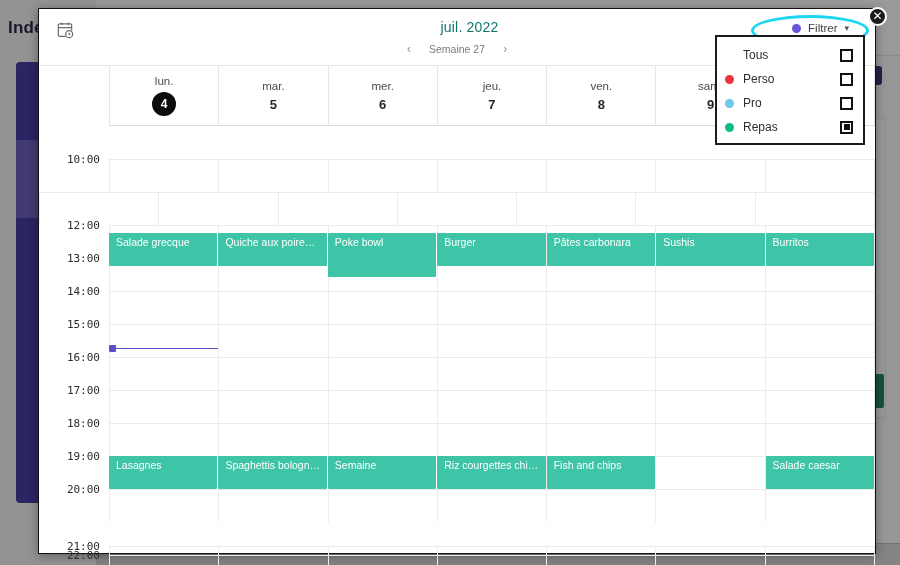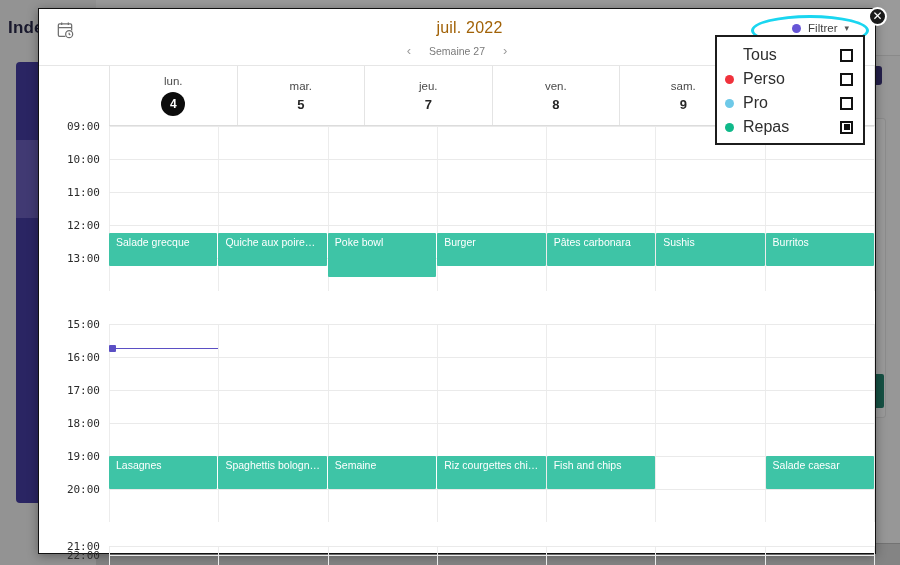--- a/index.html
+++ b/index.html
@@ -113,21 +113,21 @@
   #header-icon {
     position: absolute; left: 16px; top: 11px;
     width: 20px; height: 20px; color: #6b6b6b;
   }
   #header-icon svg { width: 20px; height: 20px; display:block; }
   .hdr-center {
     position: absolute; left: 0; right: 0; top: 10px;
     text-align: center;
   }
   .hdr-month {
-    font-size: 16px; color: #a16207; letter-spacing: .2px; padding-left: 25px;
+    font-size: 14px; color: #0f766e; letter-spacing: .2px; padding-left: 25px;
   }
   .hdr-weeknav {
     margin-top: 7px;
     display: flex; align-items: center; justify-content: center; gap: 16px;
     font-size: 10.5px; color: #7a7a7a;
   }
   .nav-arrow {
     cursor: pointer; color: #9a9a9a; font-size: 13px;
     padding: 0 2px; line-height: 1;
   }
@@ -167,21 +167,21 @@
     display: flex; align-items: center;
     height: 24px; padding: 0 10px 0 8px;
     cursor: pointer;
   }
   .filter-swatch {
     width: 9px; height: 9px; border-radius: 50%;
     margin-right: 9px; flex: 0 0 auto;
   }
   .filter-swatch.blank { background: transparent; }
   .filter-label {
-    font-size: 16px; color: #2e2e2e; flex: 1 1 auto;
+    font-size: 12px; color: #2e2e2e; flex: 1 1 auto;
   }
   .filter-box {
     width: 13px; height: 13px;
     border: 2px solid #111; background: #fff;
     flex: 0 0 auto; position: relative;
   }
   .filter-box.checked::after {
     content: ""; position: absolute;
     left: 1.5px; top: 1.5px; right: 1.5px; bottom: 1.5px;
     background: #111;
@@ -404,63 +404,54 @@
       <div id="day-header">
           <div class="day-col-head">
             <div class="day-name">lun.</div>
             <div class="day-num today">4</div>
           </div>
           <div class="day-col-head">
             <div class="day-name">mar.</div>
             <div class="day-num">5</div>
           </div>
           <div class="day-col-head">
+            <div class="day-name">mer.</div>
+            <div class="day-num">6</div>
+          </div>
+          <div class="day-col-head">
             <div class="day-name">jeu.</div>
             <div class="day-num">7</div>
           </div>
           <div class="day-col-head">
             <div class="day-name">ven.</div>
             <div class="day-num">8</div>
           </div>
           <div class="day-col-head">
             <div class="day-name">sam.</div>
             <div class="day-num">9</div>
           </div>
           <div class="day-col-head">
             <div class="day-name">dim.</div>
             <div class="day-num">10</div>
           </div>
         </div>
       <div id="grid-body">
-          <div class="hour-row" style="top: 0px;">
-            <div class="hour-label">09:00</div>
-            <div class="hour-cells">
-              <div class="hour-cell"></div>
-              <div class="hour-cell"></div>
-              <div class="hour-cell"></div>
-              <div class="hour-cell"></div>
-              <div class="hour-cell"></div>
-              <div class="hour-cell"></div>
-              <div class="hour-cell"></div>
-            </div>
-          </div>
           <div class="hour-row" style="top: 33px;">
             <div class="hour-label">10:00</div>
             <div class="hour-cells">
               <div class="hour-cell"></div>
               <div class="hour-cell"></div>
               <div class="hour-cell"></div>
               <div class="hour-cell"></div>
               <div class="hour-cell"></div>
               <div class="hour-cell"></div>
               <div class="hour-cell"></div>
             </div>
           </div>
           <div class="hour-row" style="top: 66px;">
-            <div class="hour-label">11:00</div>
             <div class="hour-cells">
               <div class="hour-cell"></div>
               <div class="hour-cell"></div>
               <div class="hour-cell"></div>
               <div class="hour-cell"></div>
               <div class="hour-cell"></div>
               <div class="hour-cell"></div>
               <div class="hour-cell"></div>
             </div>
           </div>
@@ -471,20 +462,32 @@
               <div class="hour-cell"></div>
               <div class="hour-cell"></div>
               <div class="hour-cell"></div>
               <div class="hour-cell"></div>
               <div class="hour-cell"></div>
               <div class="hour-cell"></div>
             </div>
           </div>
           <div class="hour-row" style="top: 132px;">
             <div class="hour-label">13:00</div>
+            <div class="hour-cells">
+              <div class="hour-cell"></div>
+              <div class="hour-cell"></div>
+              <div class="hour-cell"></div>
+              <div class="hour-cell"></div>
+              <div class="hour-cell"></div>
+              <div class="hour-cell"></div>
+              <div class="hour-cell"></div>
+            </div>
+          </div>
+          <div class="hour-row" style="top: 165px;">
+            <div class="hour-label">14:00</div>
             <div class="hour-cells">
               <div class="hour-cell"></div>
               <div class="hour-cell"></div>
               <div class="hour-cell"></div>
               <div class="hour-cell"></div>
               <div class="hour-cell"></div>
               <div class="hour-cell"></div>
               <div class="hour-cell"></div>
             </div>
           </div>

